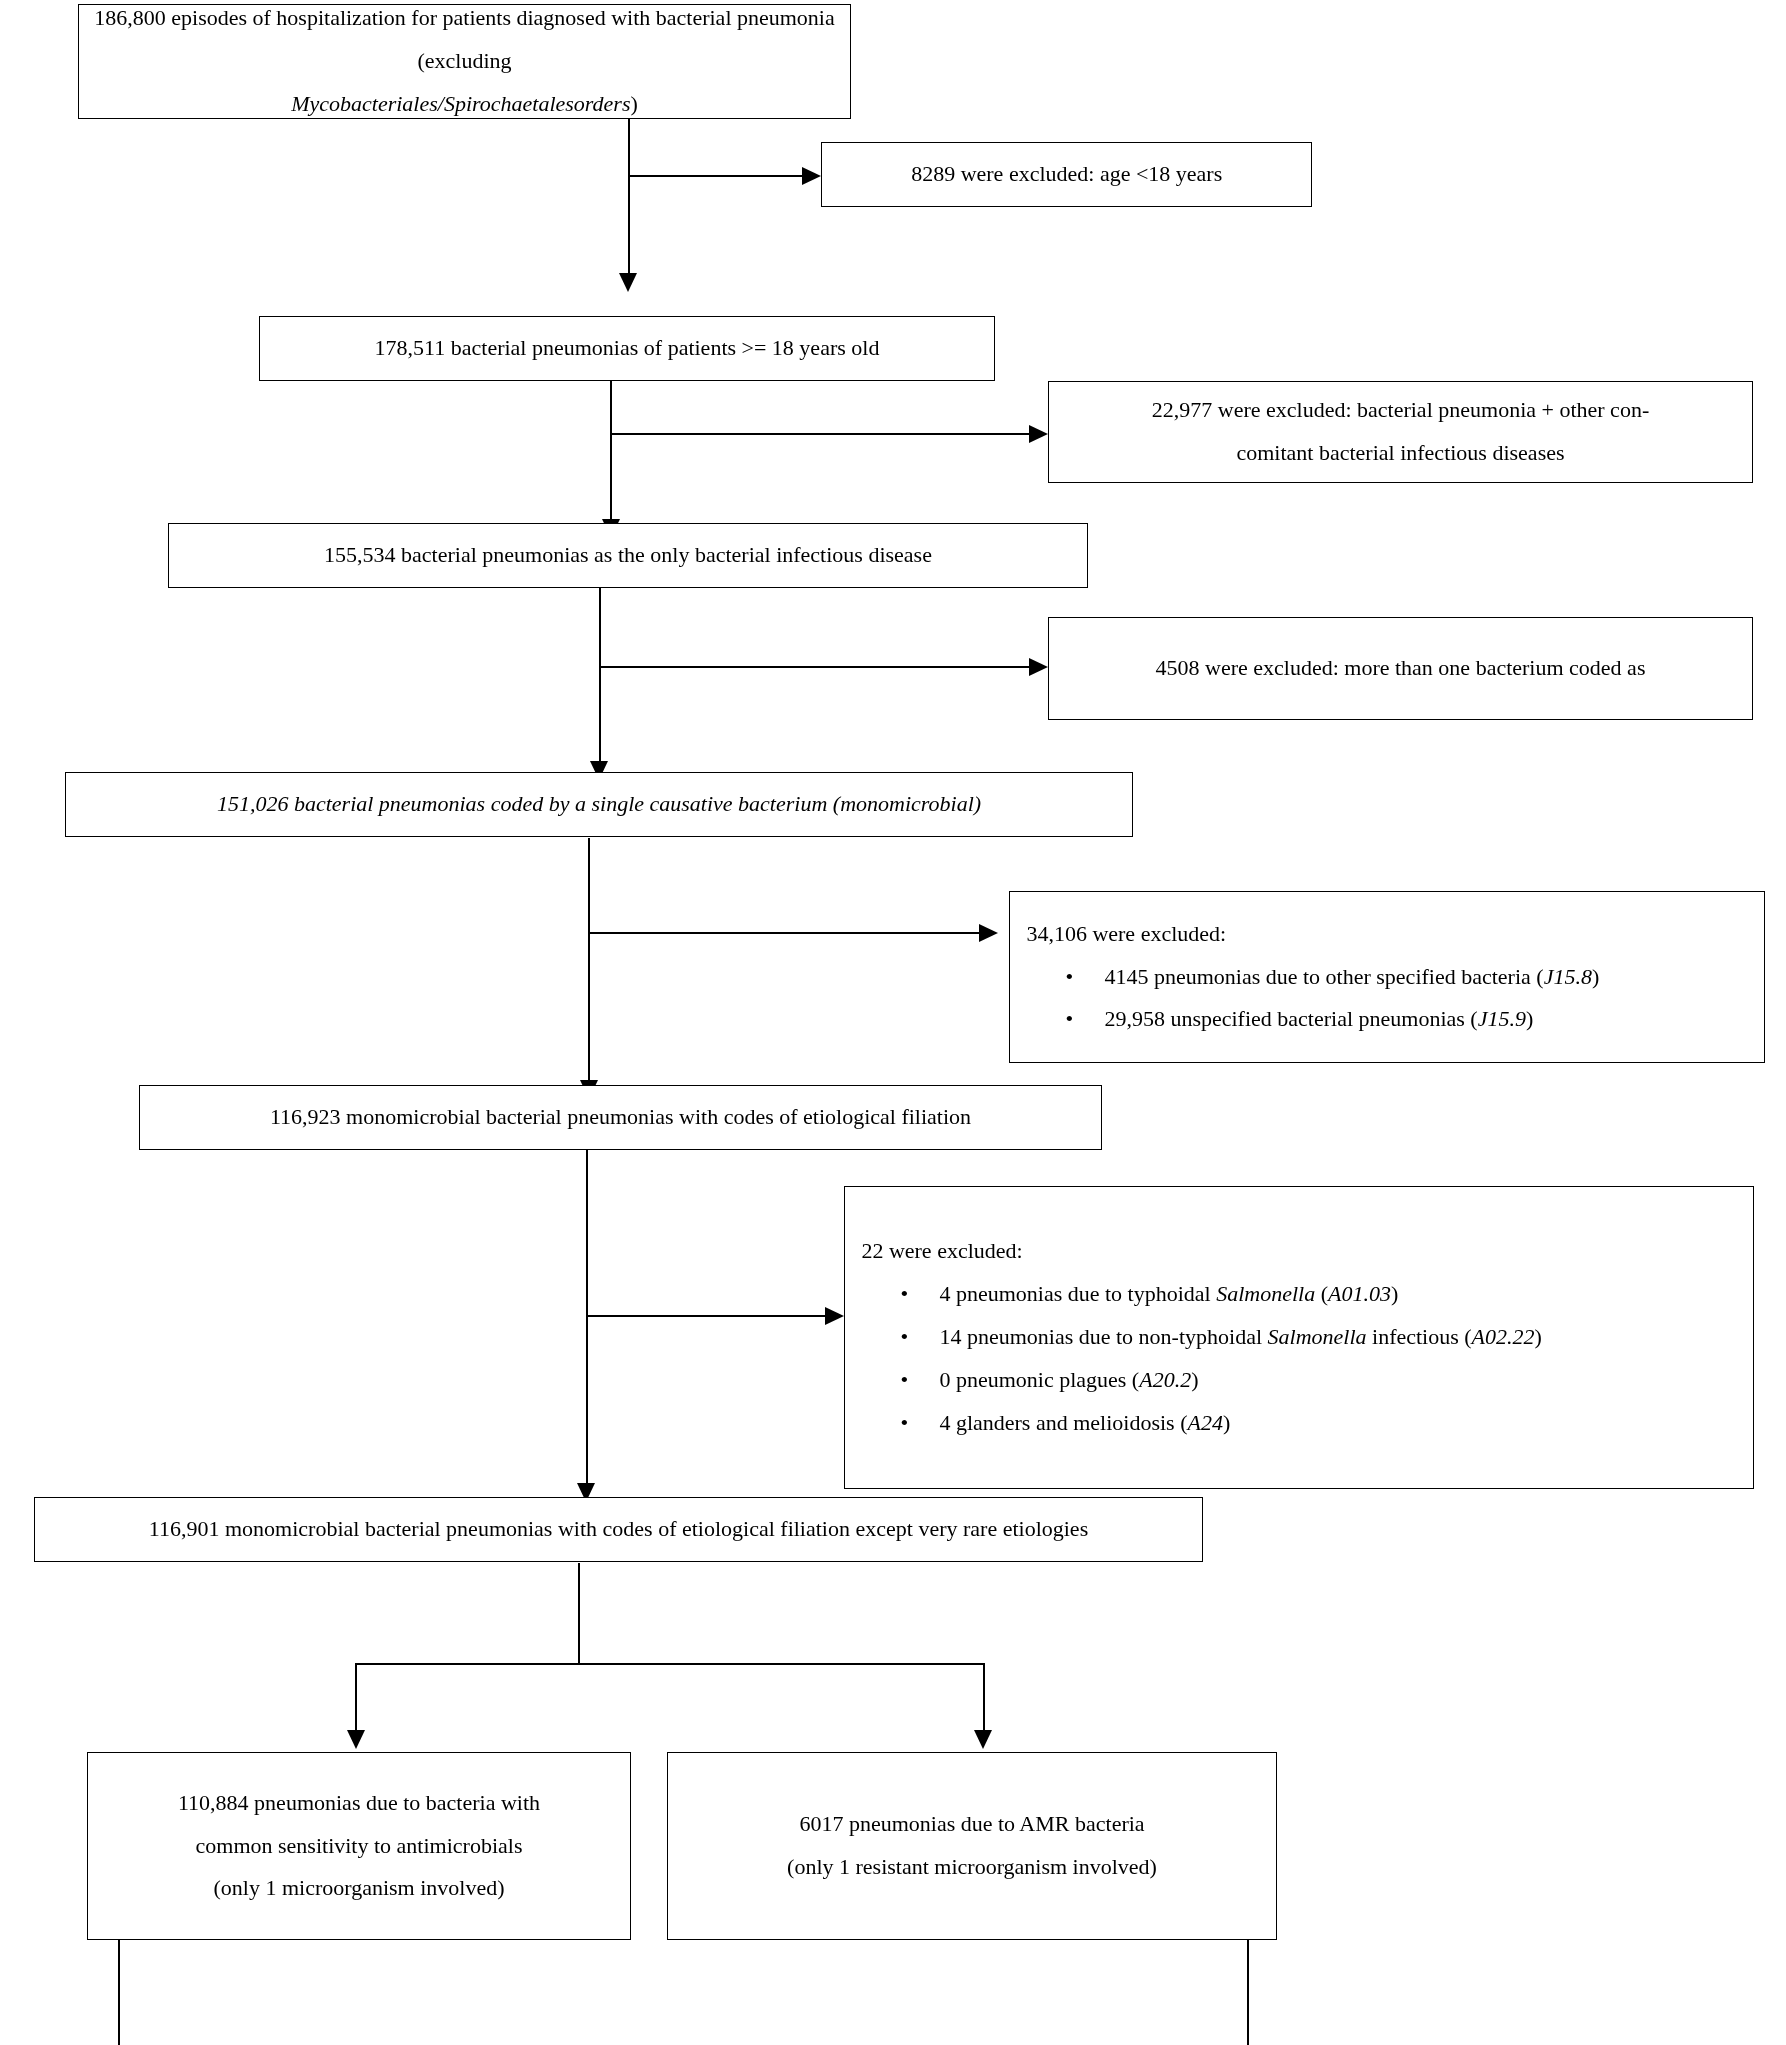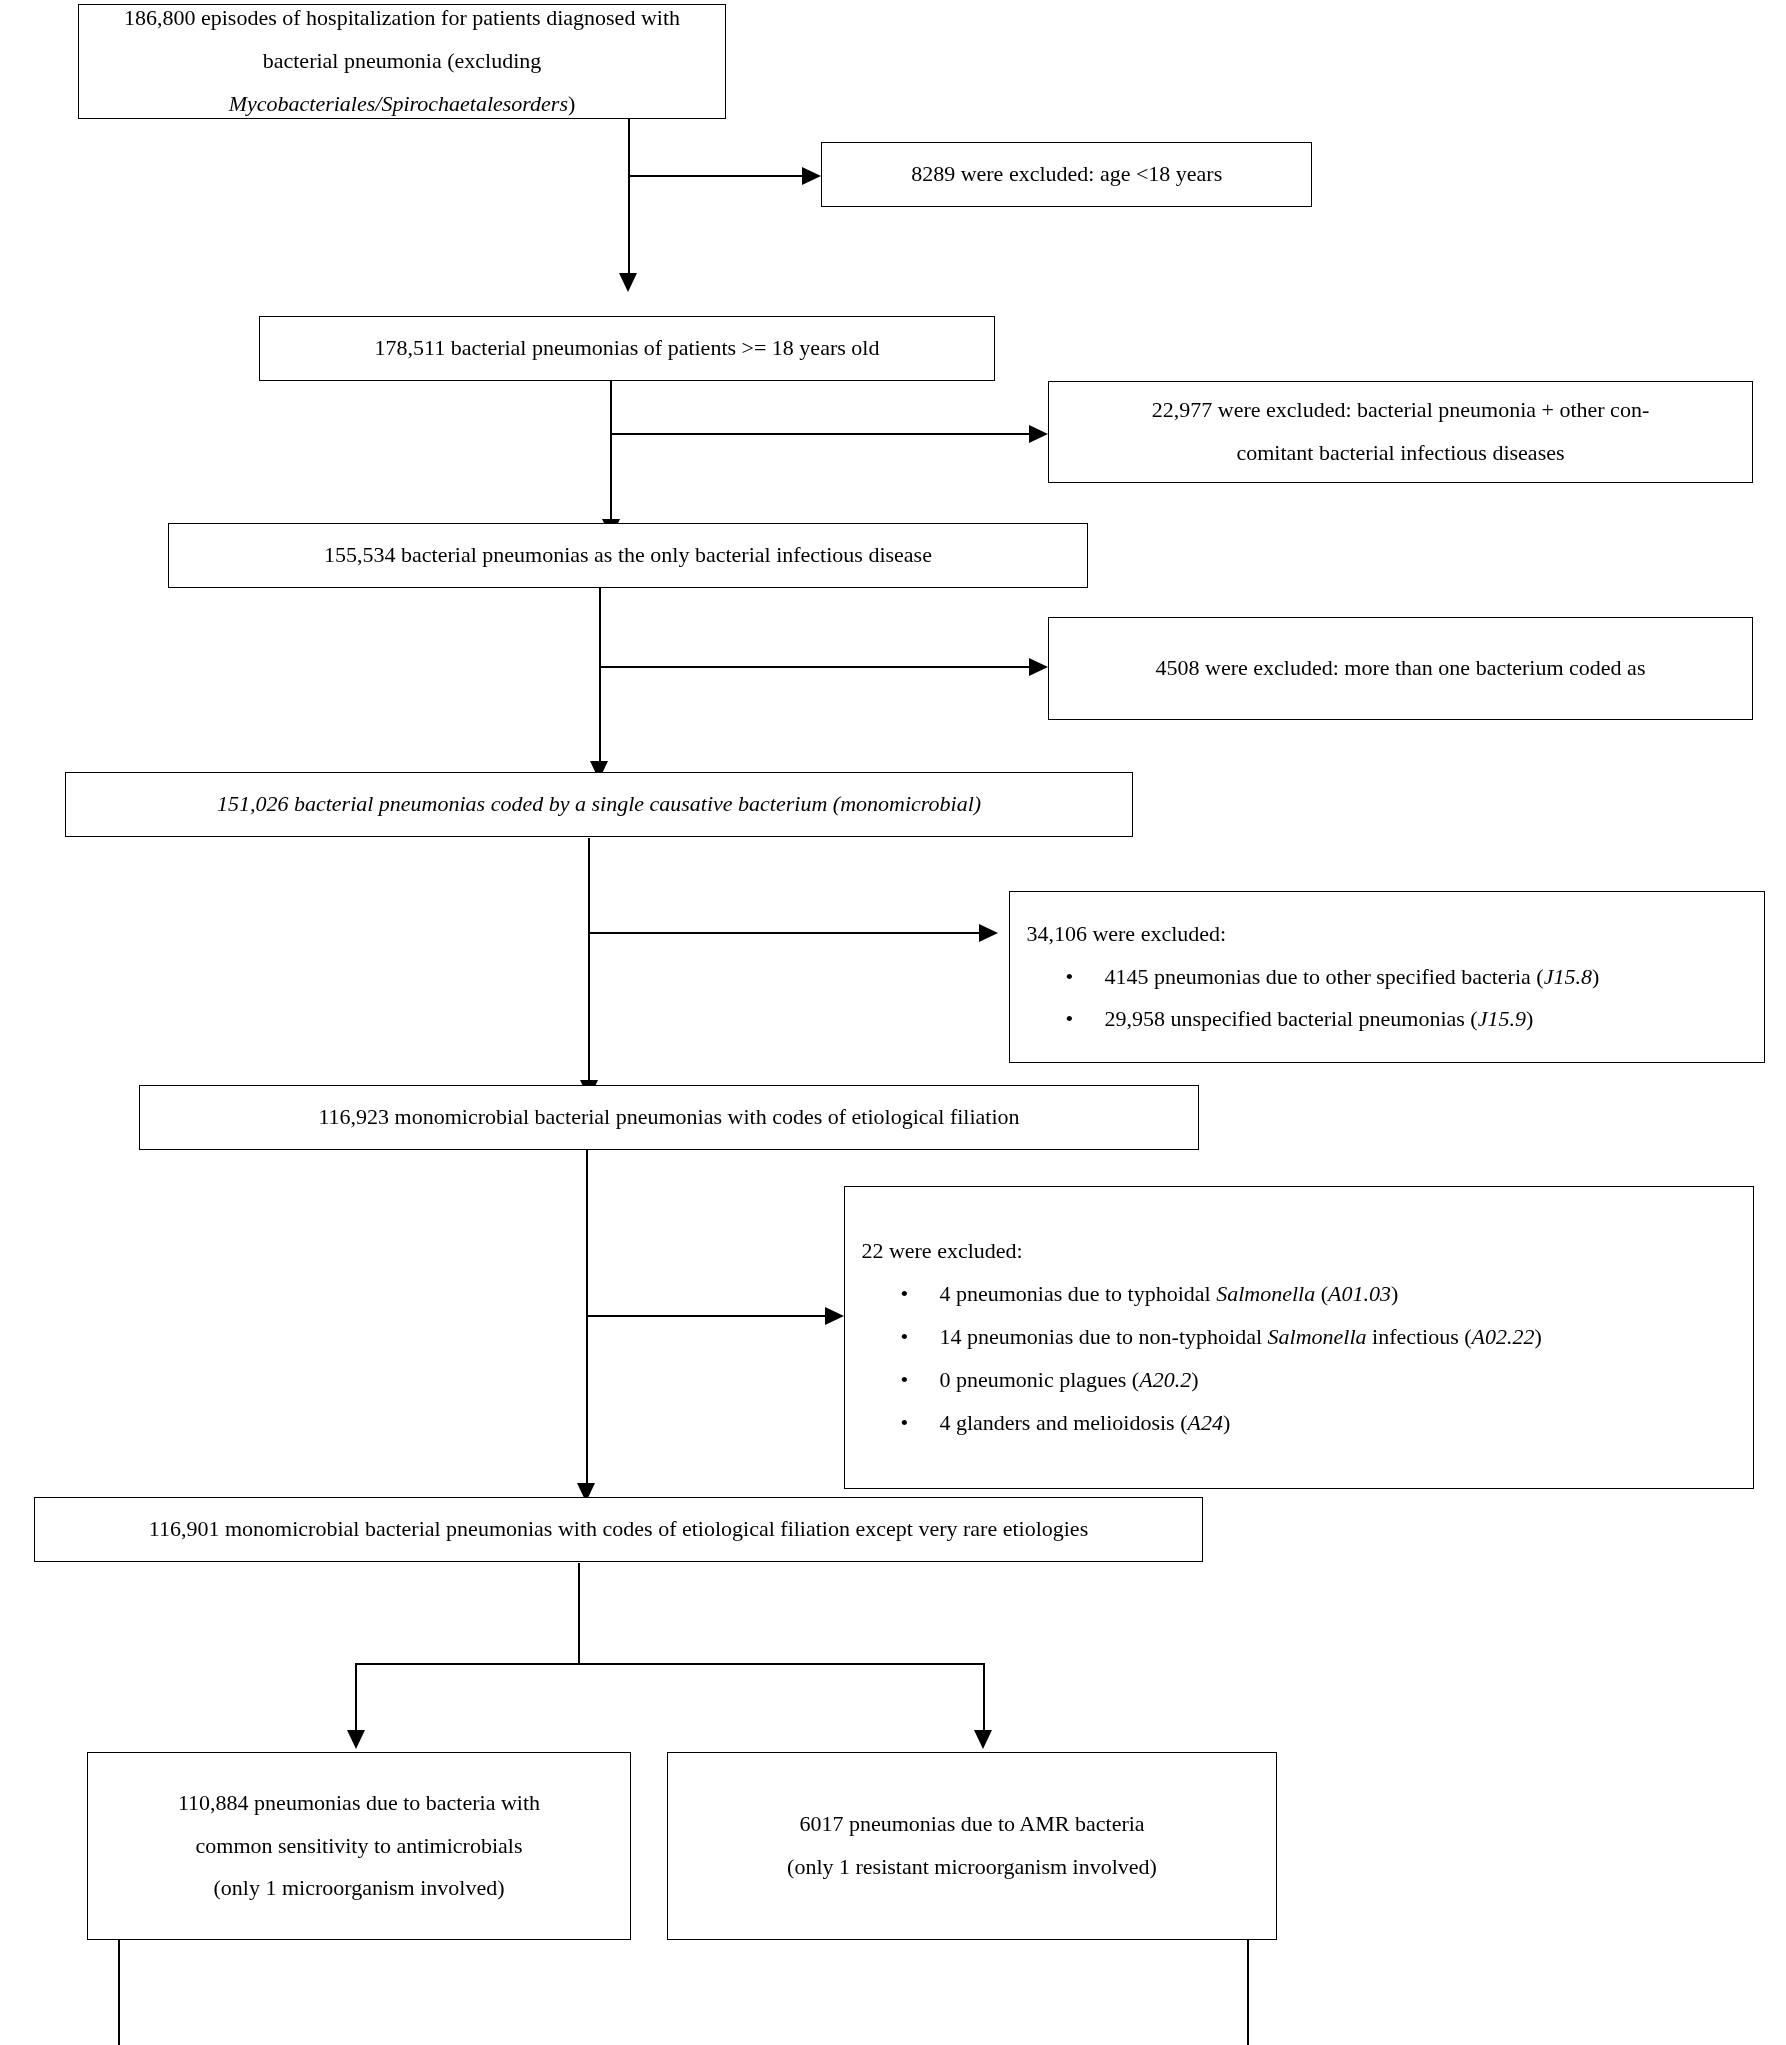--- a/index.html
+++ b/index.html
@@ -82,21 +82,21 @@
     border-top: 9px solid transparent;
     border-bottom: 9px solid transparent;
     border-left: 19px solid #000000;
   }
 </style>
 </head>
 <body>
 
 <div id="canvas">
 
-  <div class="box" style="left:78px; top:4.1px; width:648px; height:115px;justify-content:center;">
+  <div class="box" style="left:78px; top:4.1px; width:773px; height:115px;justify-content:center;">
     <span class="line">186,800 episodes of hospitalization for patients diagnosed with bacterial pneumonia (excluding</span>
     <span class="line"><i class="ital">Mycobacteriales/Spirochaetalesorders</i><span>)</span></span>
   </div>
 
   <div class="vline" style="left:628px; top:119px; height:158px;"></div>
   <div class="arrow-down" style="left:619px; top:273px;"></div>
 
   <div class="hline" style="left:628px; top:175px; width:176px;"></div>
   <div class="arrow-right" style="left:802px; top:167px;"></div>
 
@@ -150,21 +150,21 @@
         <span class="dot">•</span>
         <span>4145 pneumonias due to other specified bacteria (</span><i class="ital">J15.8</i><span>)</span>
       </li>
       <li>
         <span class="dot">•</span>
         <span>29,958 unspecified bacterial pneumonias (</span><i class="ital">J15.9</i><span>)</span>
       </li>
     </ul>
   </div>
 
-  <div class="box" style="left:139px; top:1085px; width:1060px; height:65px;">
+  <div class="box" style="left:139px; top:1085px; width:963px; height:65px;">
     <span class="line">116,923 monomicrobial bacterial pneumonias with codes of etiological filiation</span>
   </div>
 
   <div class="vline" style="left:586px; top:1150px; height:335px;"></div>
   <div class="arrow-down" style="left:577px; top:1483px;"></div>
 
   <div class="hline" style="left:586px; top:1315px; width:241px;"></div>
   <div class="arrow-right" style="left:825px; top:1307px;"></div>
 
   <div class="box left-align" style="left:844px; top:1186px; width:910px; height:303px; padding-left:16.4px;">

